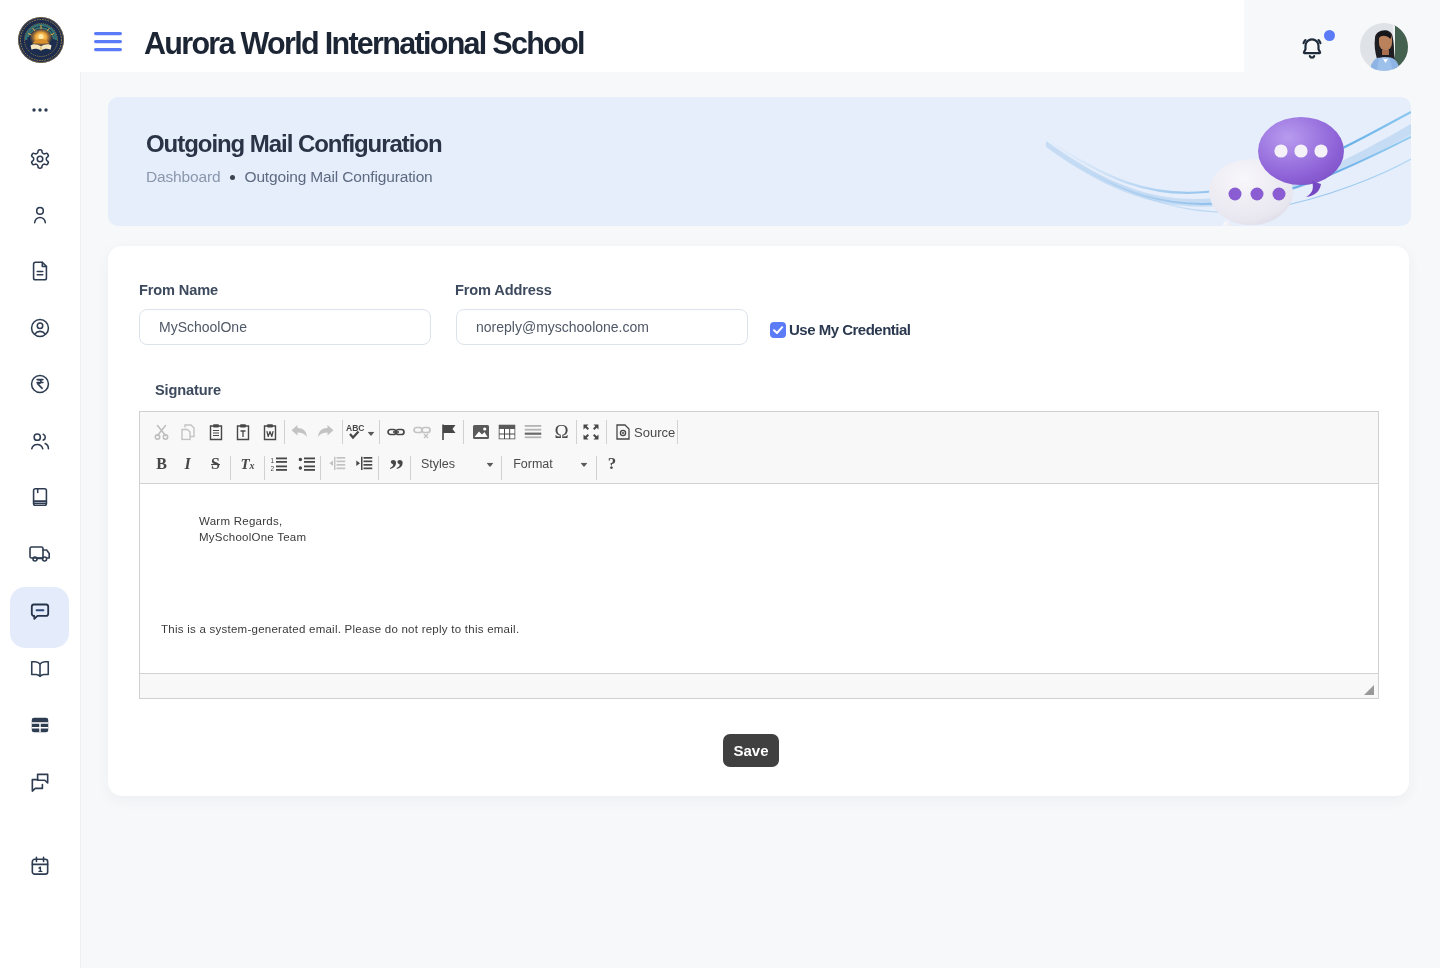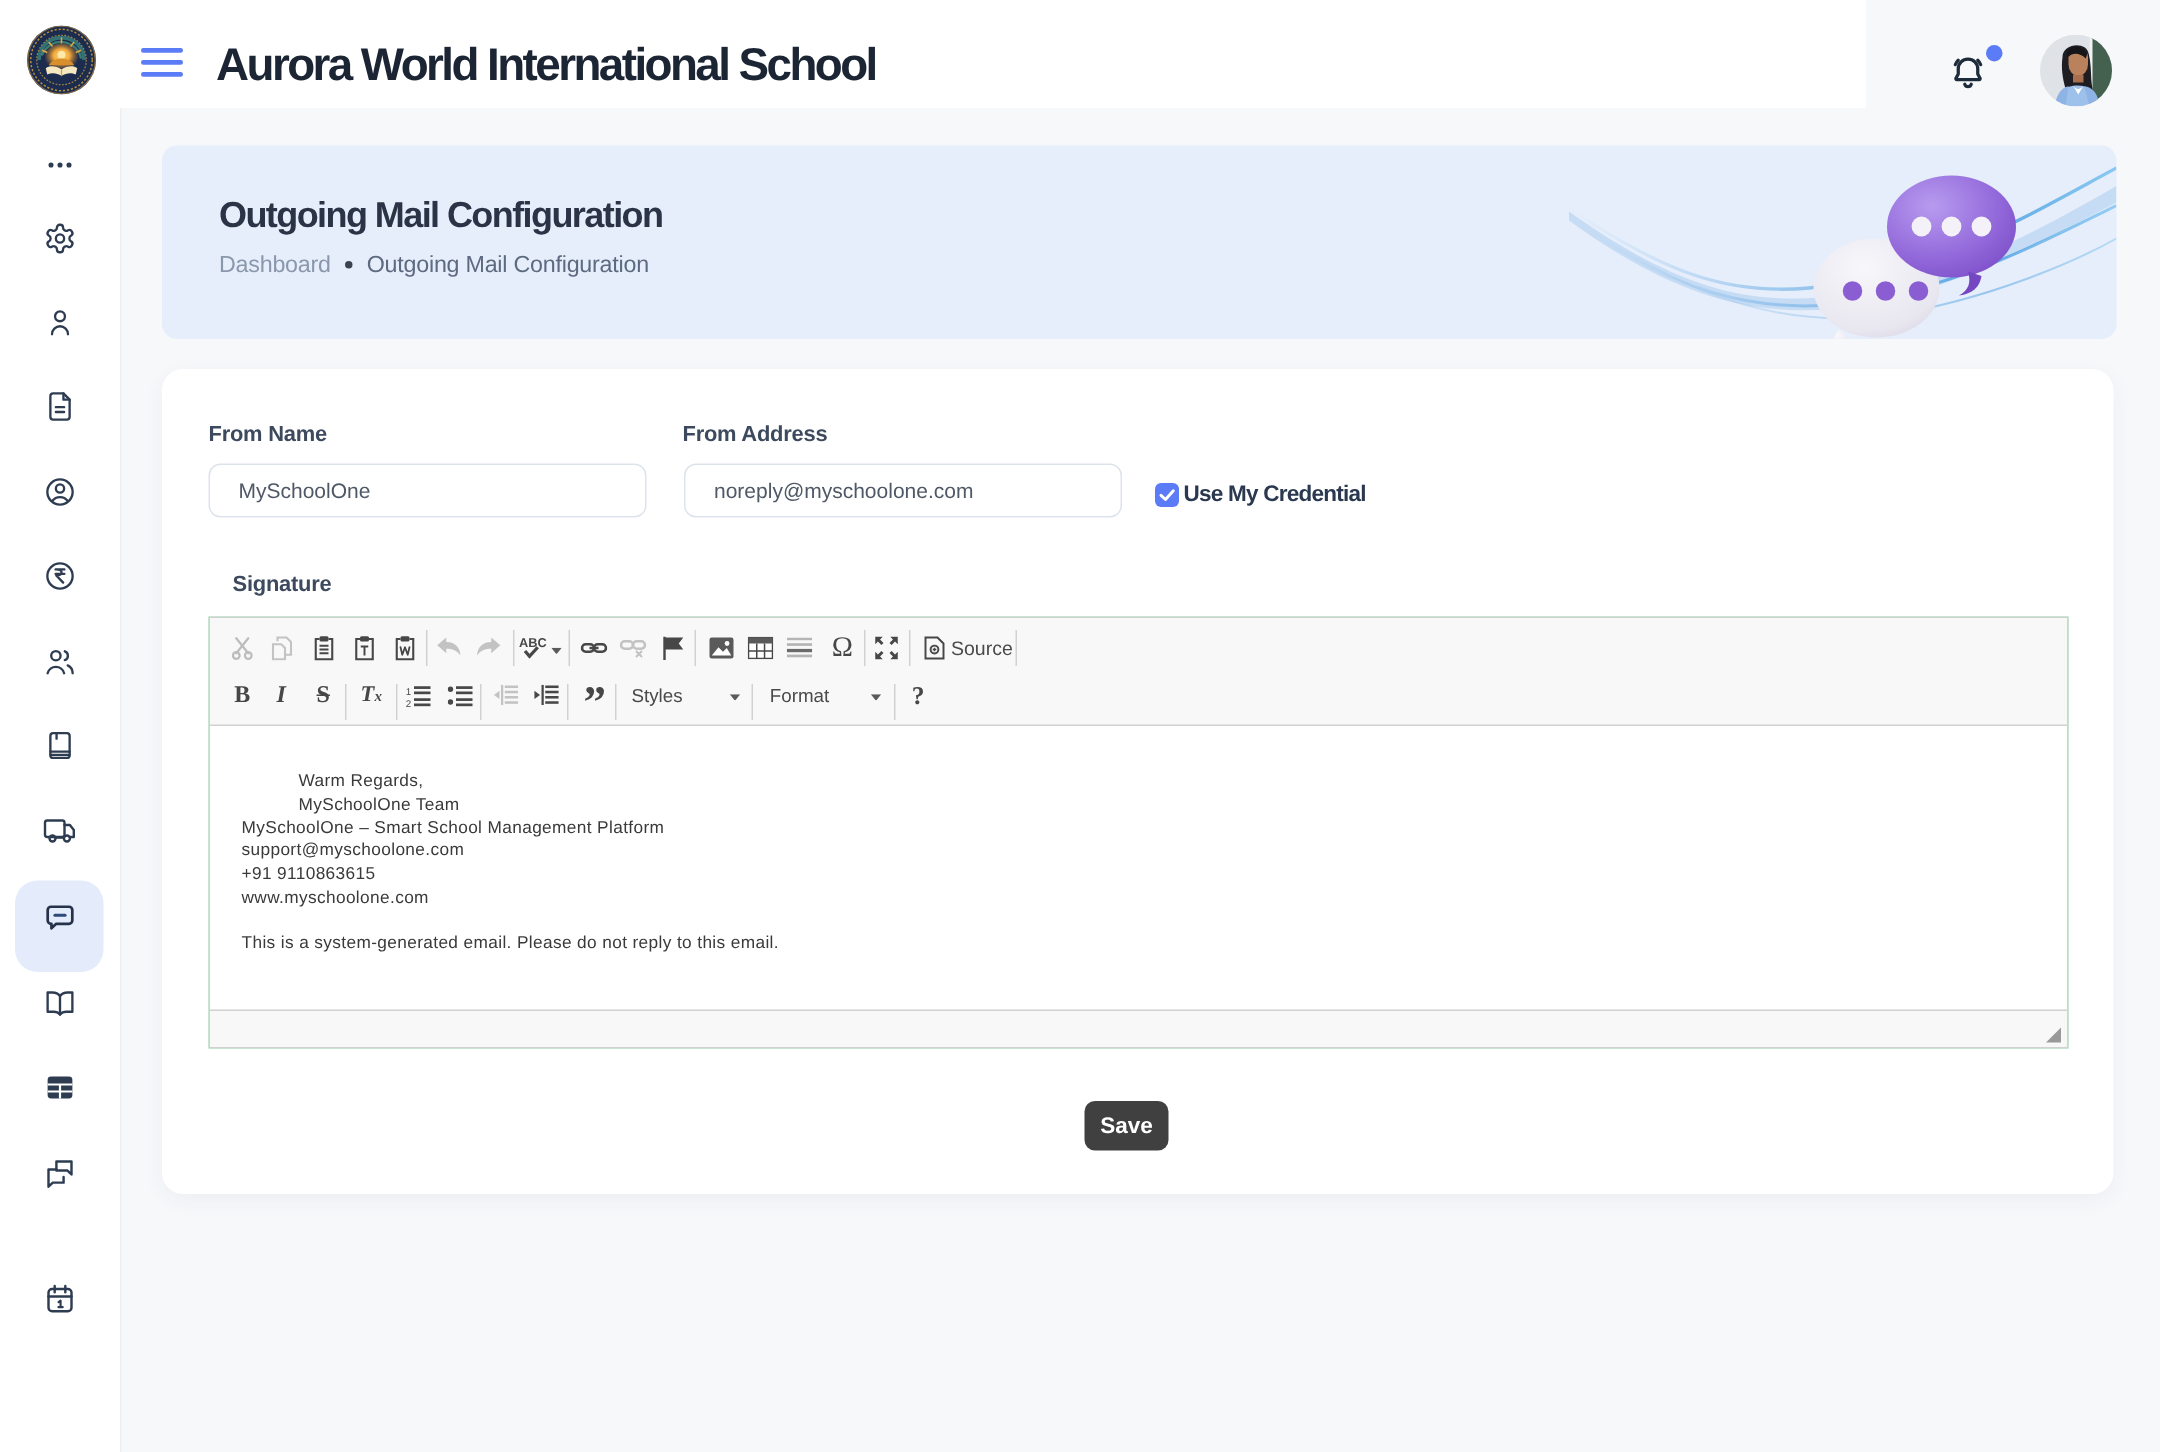--- a/index.html
+++ b/index.html
@@ -18,21 +18,21 @@
 .banner { position:absolute; left:108px; top:97px; width:1303px; height:129px; background:#e6eefb; border-radius:10px; overflow:hidden; }
 .btitle { position:absolute; left:38px; top:33px; font-size:24px; font-weight:700; color:#2a3446; letter-spacing:-1.05px; }
 .bcrumb { position:absolute; left:38px; top:71px; font-size:15.5px; color:#8a97ac; letter-spacing:-0.15px; }
 .bcrumb .sep { display:inline-block; width:5px; height:5px; border-radius:50%; background:#3a4352; margin:2px 9px 2px 10px; }
 .bcrumb .cur { color:#5d6a80; }
 .card { position:absolute; left:108px; top:246px; width:1301px; height:550px; background:#fff; border-radius:14px; box-shadow:0 4px 14px rgba(40,60,100,0.05); }
 .flabel { position:absolute; font-size:14.6px; font-weight:700; color:#3d4a5e; letter-spacing:-0.15px; }
 .finput { position:absolute; width:292px; height:36px; border:1px solid #dde3ec; border-radius:8px; background:#fff; font-size:14px; color:#4f5866; line-height:34px; padding-left:19px; }
 .cbx { position:absolute; left:662px; top:76px; width:16px; height:16px; background:#5b7bf7; border-radius:4px; }
 .cbxlabel { position:absolute; left:681px; top:74.5px; font-size:15px; font-weight:700; color:#2b3950; letter-spacing:-0.5px; }
-.editor { position:absolute; left:31px; top:165px; width:1240px; height:288px; border:1px solid #d1d1d1; background:#86efac; }
+.editor { position:absolute; left:31px; top:165px; width:1240px; height:288px; border:1px solid #d1d1d1; background:#be185d; }
 .toolbar { position:absolute; left:0; top:0; width:100%; height:72px; background:#f8f8f8; border-bottom:1px solid #d1d1d1; }
 .tbtn { position:absolute; transform:translate(-50%,-50%); }
 .tsep { position:absolute; width:1px; height:24px; background:#d1d1d1; top:8px; }
 .tsep2 { position:absolute; width:1px; height:24px; background:#d1d1d1; top:44px; }
 .ebody { position:absolute; left:0; top:72px; width:100%; height:190px; background:#fff; font-size:11.5px; color:#3a3a3a; letter-spacing:0.25px; overflow:hidden; }
 .ebody div { position:absolute; left:21px; line-height:15.8px; white-space:pre; }
 .efoot { position:absolute; left:0; bottom:0; width:100%; height:25px; background:#f8f8f8; border-top:1px solid #d1d1d1; }
 .resizer { position:absolute; right:4px; bottom:3px; width:0; height:0; border-left:10px solid transparent; border-bottom:10px solid #999; }
 .savebtn { position:absolute; left:615px; top:488px; width:56px; height:33px; background:#404040; border-radius:7px; color:#fff; font-size:15px; font-weight:700; text-align:center; line-height:33px; }
 </style>
@@ -361,24 +361,20 @@
       <div class="tbtn" style="left:393px;top:51.5px;font-size:12.5px;color:#4a4a4a;">Format</div>
       <svg class="tbtn" style="left:443.5px;top:52.5px" width="7" height="4.5" viewBox="0 0 8 5">
           <path d="M0 0 h8 l-4 5 z" fill="#5a5a5a"></path>
         </svg>
       <div class="tsep2" style="left:456px"></div>
       <div class="tbtn" style="left:472px;top:51.5px;font-size:17px;font-weight:bold;color:#474747;font-family:'Liberation Serif',serif;">?</div>
     </div>
     <div class="ebody">
       <div style="top:30px;margin-left:38px;">Warm Regards,
 MySchoolOne Team</div>
-      <div style="top:60.5px;">MySchoolOne – Smart School Management Platform
-support@myschoolone.com
-+91 9110863615
-www.myschoolone.com</div>
       <div style="top:138px;">This is a system-generated email. Please do not reply to this email.</div>
     </div>
     <div class="efoot">
         <div class="resizer"></div>
       </div>
   </div>
   <div class="savebtn">Save</div>
 </div>
 
 </body></html>

